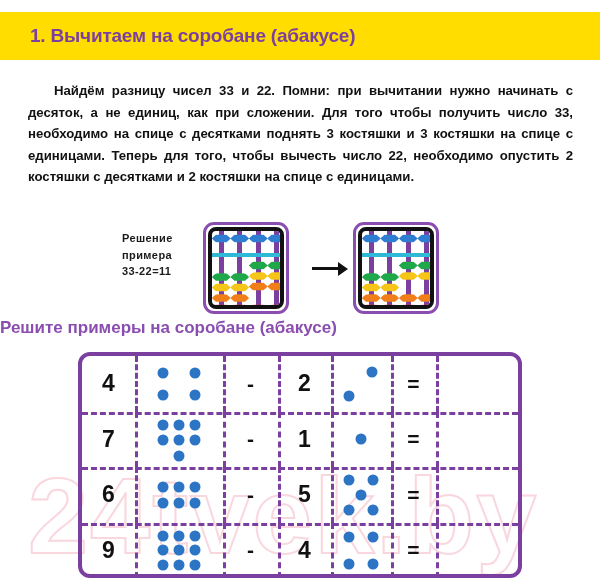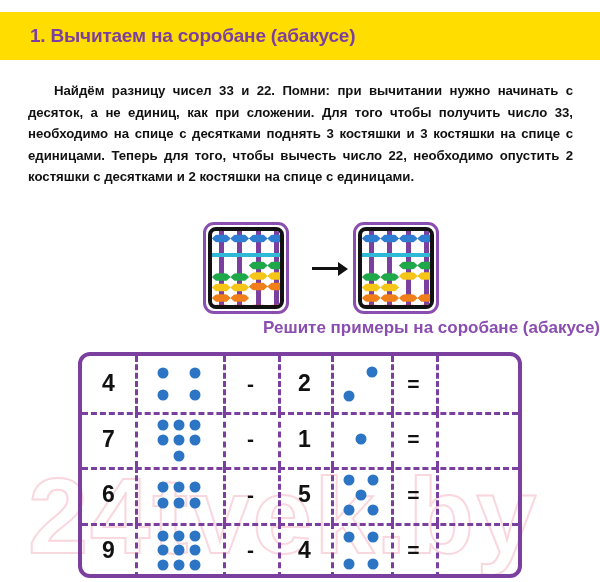--- a/index.html
+++ b/index.html
@@ -149,21 +149,21 @@
     border-bottom: 7px solid transparent;
     border-left: 10px solid #111111;
   }
 
   
   .section-subtitle {
     position: absolute;
     left: 0;
     top: 318px;
     width: 600px;
-    text-align: right;
+    text-align: left;
     color: #8A4DB0;
     font-size: 17px;
     font-weight: bold;
   }
 
   
   .watermark {
     position: absolute;
     left: 28px;
     top: 452px;
@@ -263,20 +263,25 @@
 <body>
 
 <div class="header-band">
   <div class="header-title">1. Вычитаем на соробане (абакусе)</div>
 </div>
 
 <div class="lesson-text">Найдём разницу чисел 33 и 22. Помни: при вычитании нужно начинать с десяток, а не единиц, как при сложении. Для того чтобы получить число 33, необходимо на спице с десятками поднять 3 костяшки и 3 костяшки на спице с единицами. Теперь для того, чтобы вычесть число 22, необходимо опустить 2 костяшки с десятками и 2 костяшки на спице с единицами.</div>
 
 <div class="demo-row">
 
+  <div class="demo-caption">
+    <div>Решение</div>
+    <div>примера</div>
+    <div>33-22=11</div>
+  </div>
 
   <div class="abacus abacus-1">
     <div class="abacus-inner" id="abacus-before-inner">
         <div class="rod" style="left: 6.75px;"></div>
         <div class="bead blue" style="left: -0.25px; top: 3px;"></div>
         <div class="bead green" style="left: -0.25px; top: 41.5px;"></div>
         <div class="bead yellow" style="left: -0.25px; top: 52px;"></div>
         <div class="bead orange" style="left: -0.25px; top: 62.5px;"></div>
         <div class="bead red" style="left: -0.25px; top: 73px;"></div>
         <div class="rod" style="left: 25.25px;"></div>

